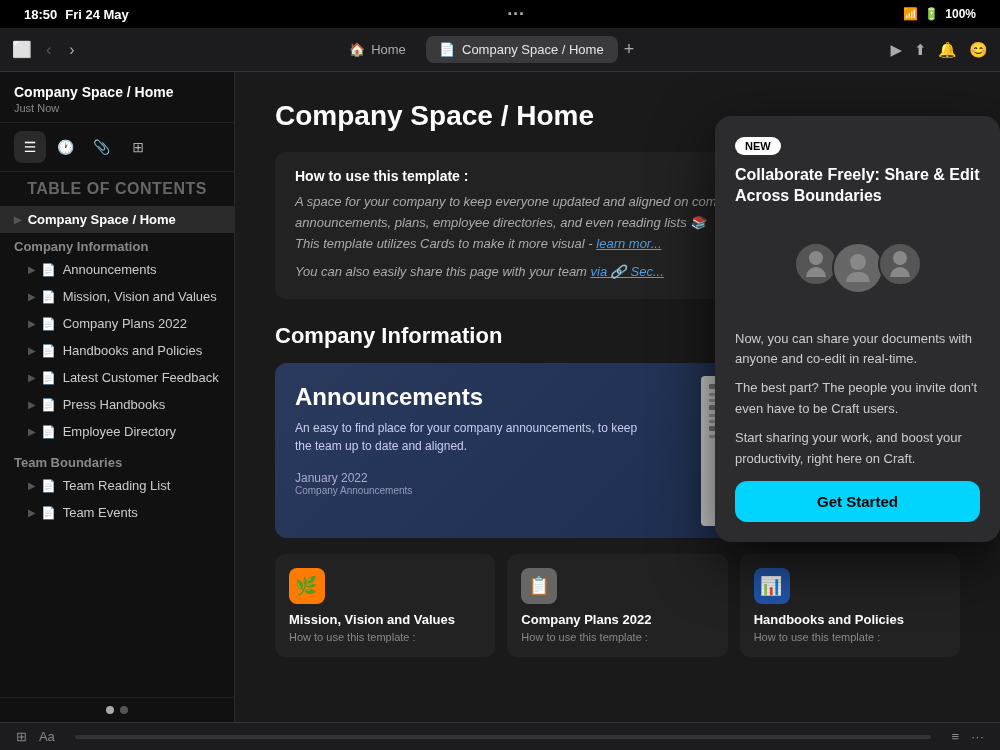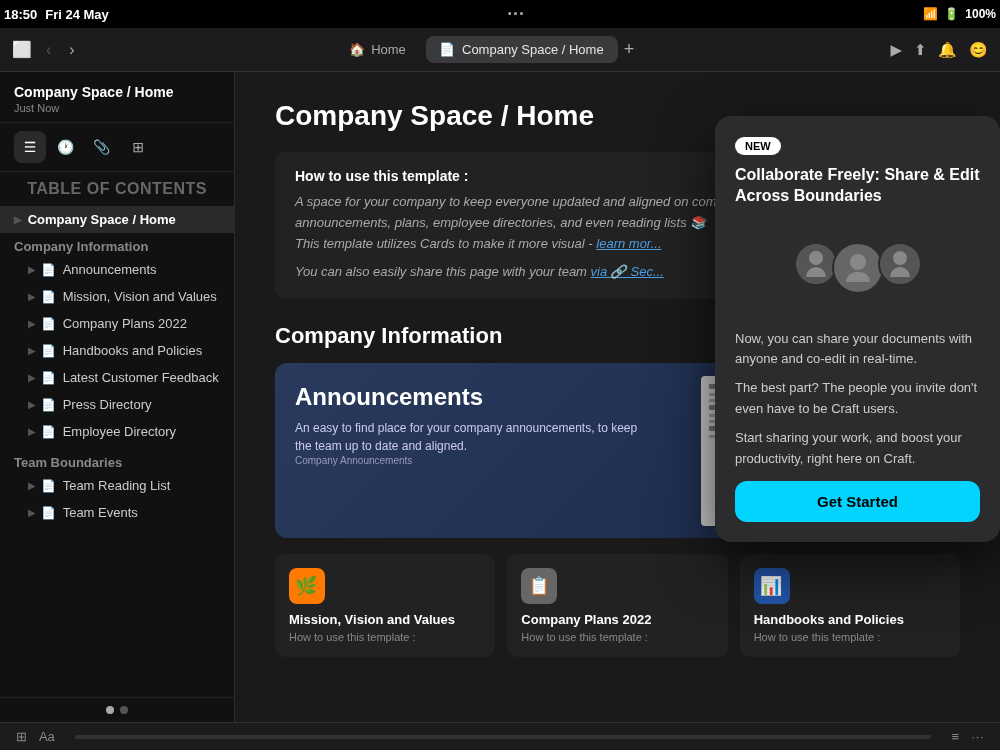--- a/index.html
+++ b/index.html
@@ -13,21 +13,21 @@
       position: relative;
     }
 
     
     .status-bar {
       height: 28px;
       background: #000;
       display: flex;
       align-items: center;
       justify-content: space-between;
-      padding: 0 4px;
+      padding: 0 24px;
       font-size: 13px;
       font-weight: 600;
     }
     .status-left { display: flex; gap: 8px; align-items: center; }
     .status-right { display: flex; gap: 6px; align-items: center; font-size: 12px; }
 
     
     .tab-bar {
       height: 44px;
       background: #1c1c1e;
@@ -482,21 +482,21 @@
         <span>Handbooks and Policies</span>
       </div>
       <div class="nav-item" style="padding-left:28px;">
         <span class="arrow">▶</span>
         <span class="doc-icon">📄</span>
         <span>Latest Customer Feedback</span>
       </div>
       <div class="nav-item" style="padding-left:28px;">
         <span class="arrow">▶</span>
         <span class="doc-icon">📄</span>
-        <span>Press Directory</span>
+        <span>Press Handbooks</span>
       </div>
       <div class="nav-item" style="padding-left:28px;">
         <span class="arrow">▶</span>
         <span class="doc-icon">📄</span>
         <span>Employee Directory</span>
       </div>
 
       <div class="nav-team-header">Team Boundaries</div>
       <div class="nav-item" style="padding-left:28px;">
         <span class="arrow">▶</span>
@@ -528,20 +528,21 @@
         <div class="template-text" style="margin-top:8px;">
           You can also easily share this page with your team <a>via 🔗 Sec...</a>
         </div>
       </div>
 
       <h2 class="section-title">Company Information</h2>
 
       <div class="announcements-card">
         <div class="ann-title">Announcements</div>
         <div class="ann-desc">An easy to find place for your company announcements, to keep the team up to date and aligned.</div>
+        <div class="ann-date">January 2022</div>
         <div class="ann-sub">Company Announcements</div>
 
         <div class="ann-image-overlay">
           <div class="newspaper-img">
             <div class="newspaper-lines">
               <div class="newspaper-line thick"></div>
               <div class="newspaper-line"></div>
               <div class="newspaper-line"></div>
               <div class="newspaper-line thick"></div>
               <div class="newspaper-line"></div>

